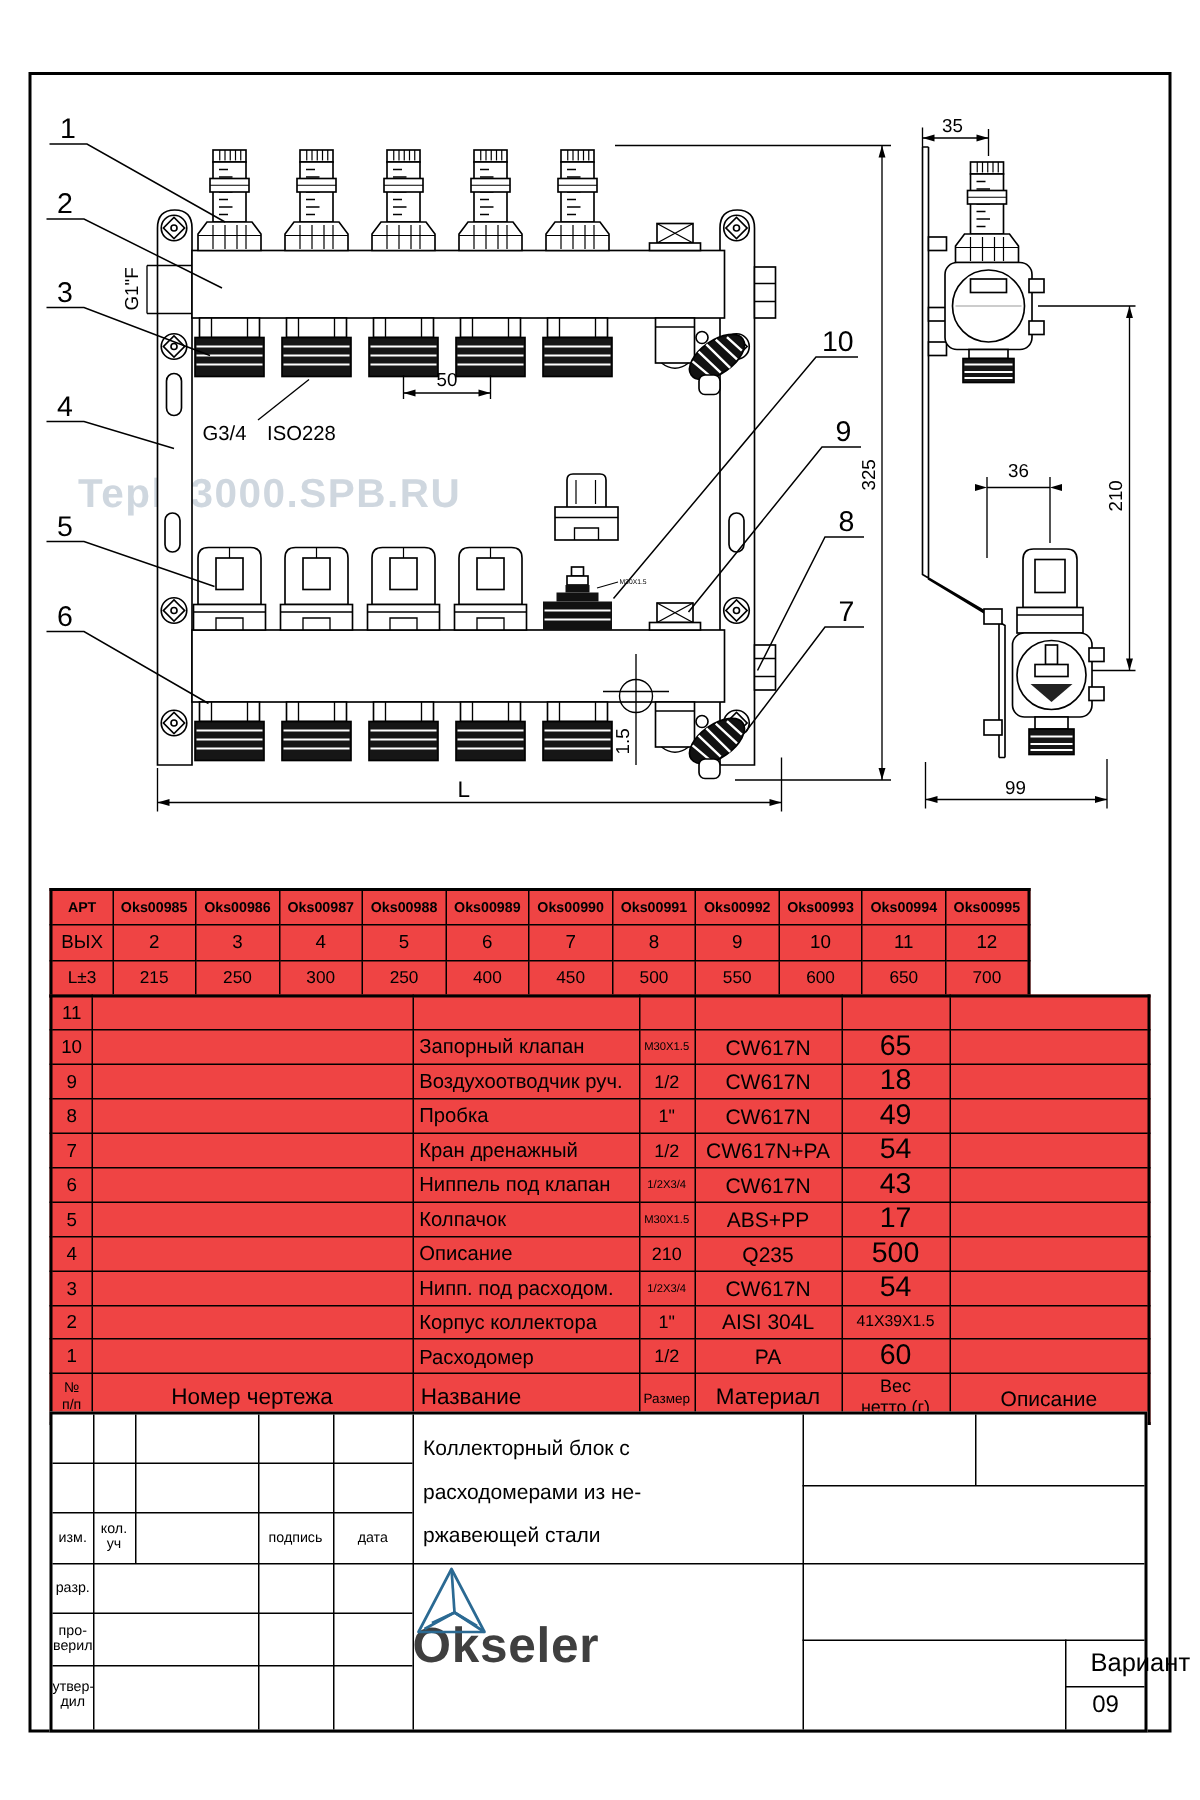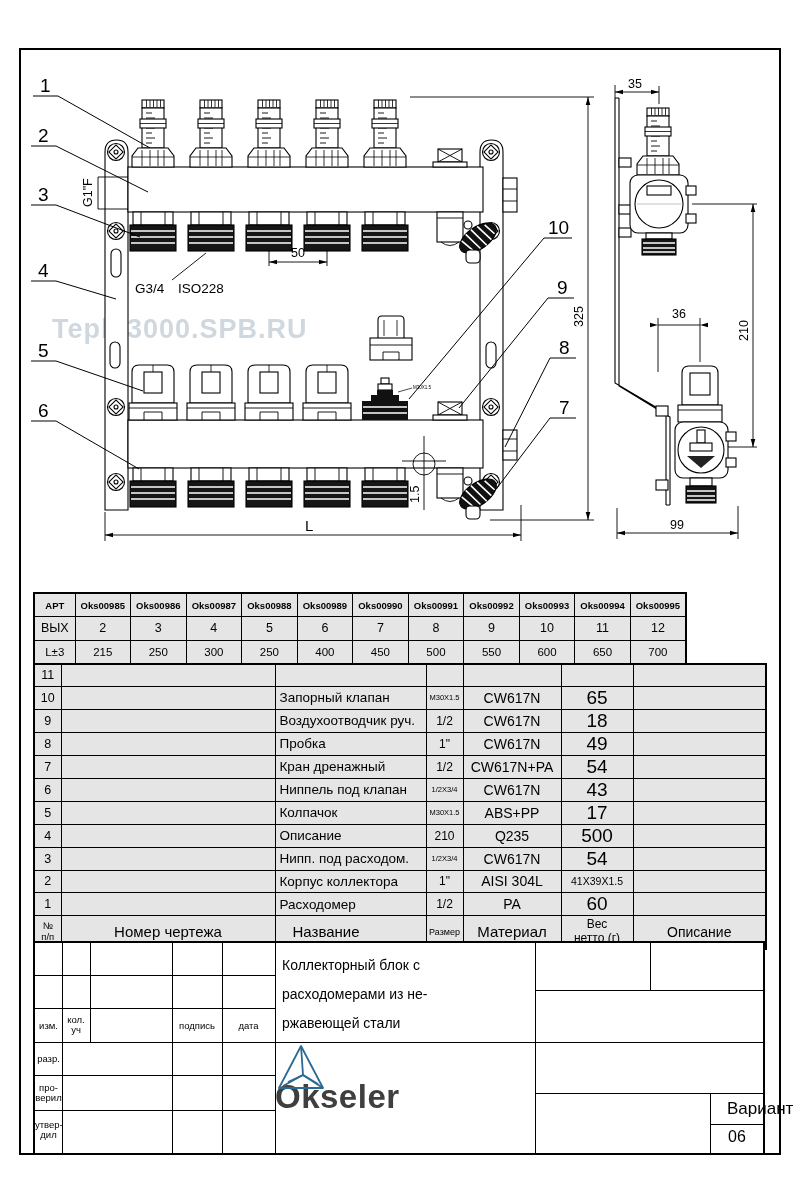--- a/index.html
+++ b/index.html
@@ -7,42 +7,42 @@
         font-family:"Liberation Sans",sans-serif;color:#000}
   .frame{position:absolute;left:19px;top:48px;width:762px;height:1107px;
          border:2px solid #000;box-sizing:border-box;background:#fff}
   svg{position:absolute;left:0;top:0}
   svg text{font-family:"Liberation Sans",sans-serif;fill:#000}
   .co{font-size:19px}
   .dim{font-size:12.5px}
   .note{font-size:13.5px;word-spacing:10px}
   .tiny{font-size:4.5px}
   .wm{font-size:27px;font-weight:bold;fill:#a9b7c6;opacity:.55;letter-spacing:1px}
-  table{border-collapse:collapse;position:absolute;table-layout:fixed;background:#e5e5e5;
+  table{border-collapse:collapse;position:absolute;table-layout:fixed;background:#ef4444;
         border:2px solid #000}
   td{border:1.2px solid #000;padding:0;overflow:hidden;white-space:nowrap;text-align:center;vertical-align:middle}
   .art-table{left:33px;top:592px;width:654px}
   .art-table tr{height:23.6px}
   .art-table .rowlab{font-size:15px}
   .art-table .art td{font-size:9.5px;font-weight:bold}
   .art-table .vyh td{font-size:12.5px}
   .art-table .len td{font-size:11.5px}
   .bom{left:33px;top:663px;width:732px}
   .bom tr{height:22.3px}
   .bom tr.hdr{height:33px}
   .bom .num{font-size:12.5px}
   .bom .nm{text-align:left;padding-left:4px;font-size:13.5px}
   .bom .sz{font-size:12px}
   .bom .sz-sm{font-size:7.5px}
   .bom .mat{font-size:14px}
   .bom .wt{font-size:19px}
   .bom .w-sm{font-size:10.5px}
   .bom .h2{white-space:pre-line;font-size:12px;line-height:1.15}
   .bom .hnum{white-space:pre-line;font-size:9.5px;line-height:1.1}
-  .bom .hname{text-align:left;padding-left:17px;font-size:15px}
+  .bom .hname{text-align:left;padding-left:5px;font-size:15px}
   .bom .hsz{font-size:9px}
   .bom .hmat{font-size:15px}
   .bom .hdesc{font-size:14px}
   .tblock{position:absolute;left:33px;top:941px;width:732px;height:214px;
           border:2px solid #000;box-sizing:border-box;background:#fff}
   .hl,.vl{position:absolute;background:#000}
   .hl{height:1.2px}
   .vl{width:1.2px}
   .lab{position:absolute;font-size:9.5px;line-height:1.05;text-align:center;white-space:pre-line}
   .ttl{position:absolute;left:247px;top:8px;width:250px;font-size:14px;line-height:29px;
@@ -529,15 +529,15 @@
           <path d="M26 4 L48 46 H4 Z"></path>
           <path d="M26 4 L28 33"></path>
           <path d="M28 33 L48 46 M28 33 L8 44"></path>
           <path d="M13 40 L28 33 L43 42"></path>
         </g>
       </svg>
       <span class="logo-text">Okseler</span>
     </div>
 
     <div class="variant-lab">Вариант</div>
-    <div class="variant-val">06</div>
+    <div class="variant-val">09</div>
   </div>
 </div>
 
 </body></html>

